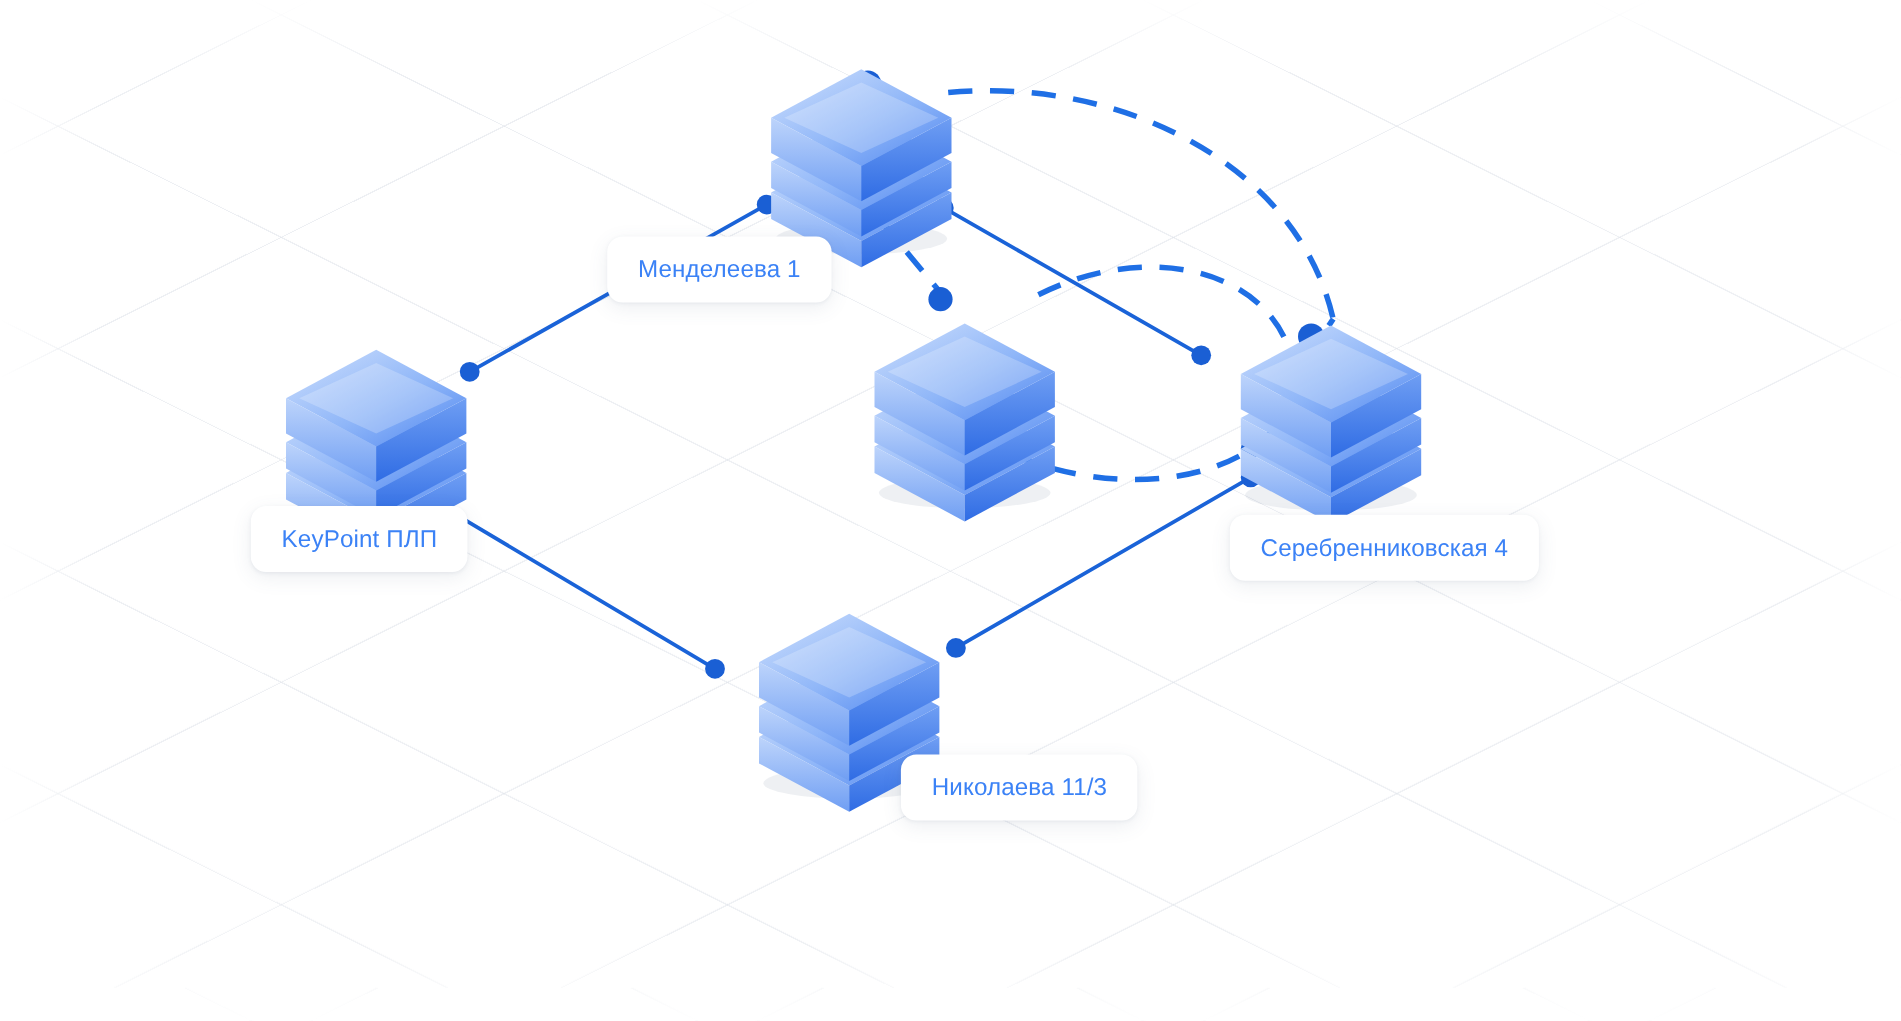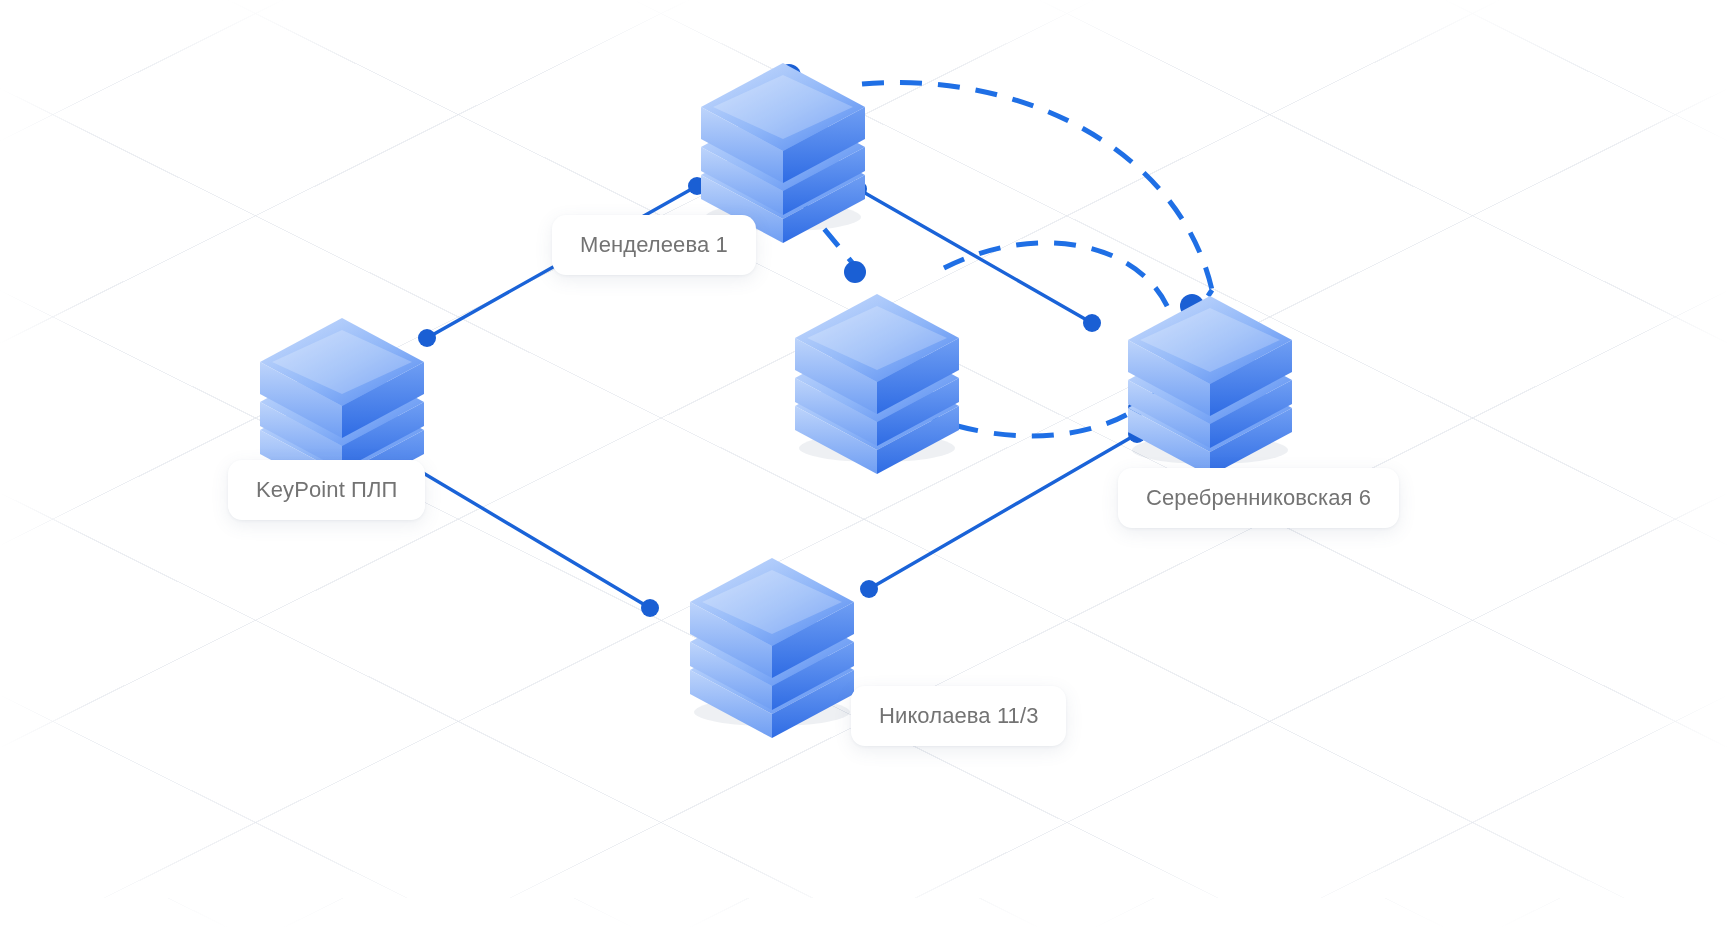--- a/index.html
+++ b/index.html
@@ -67,21 +67,21 @@
   .chip {
     position: absolute;
     display: flex;
     align-items: center;
     justify-content: center;
     height: 60px;
     padding: 0 28px;
     border-radius: 14px;
     background: #ffffff;
     box-shadow: 0 5px 18px rgba(80,95,130,0.10), 0 1px 3px rgba(80,95,130,0.07);
-    color: #737373;
+    color: #3b82f6;
     font-size: 22px;
     letter-spacing: .1px;
     white-space: nowrap;
     font-family: "Liberation Sans", sans-serif;
   }
 </style>
 </head>
 <body>
 
 <div id="canvas">
@@ -251,17 +251,17 @@
         <polygon points="100,128 182,84 182,116 100,160" fill="url(#gRA)"></polygon>
       </g>
     </svg>
   </div>
 
   <div class="chip" style="left:552px; top:215px;">Менделеева 1</div>
 
   <div class="chip" style="left:228px; top:460px;">KeyPoint ПЛП</div>
 
 
-  <div class="chip" style="left:1118px; top:468px;">Серебренниковская 6</div>
-
-  <div class="chip" style="left:851px; top:686px;">Николаева 11/3</div>
+  <div class="chip" style="left:1118px; top:468px;">Серебренниковская 4</div>
+
+  <div class="chip" style="left:819px; top:686px;">Николаева 11/3</div>
 
 </div>
 
 </body></html>

